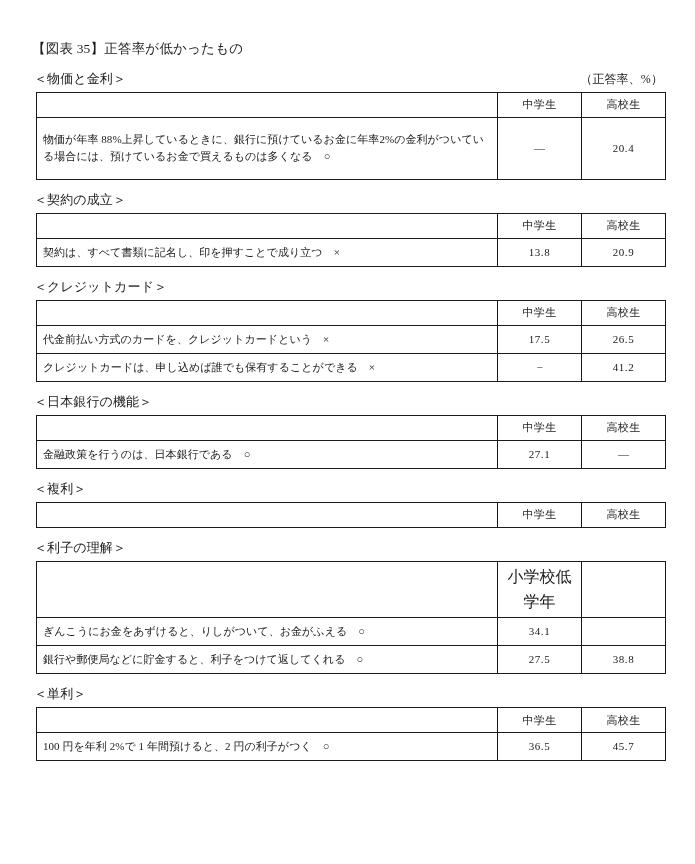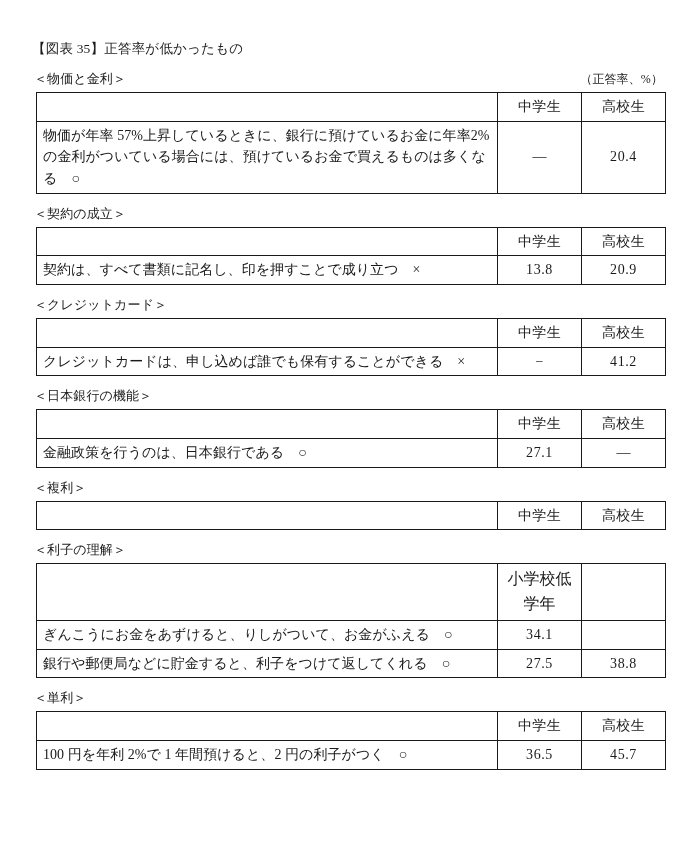--- a/index.html
+++ b/index.html
@@ -51,21 +51,21 @@
     white-space: nowrap;
   }
   table.data {
     border-collapse: collapse;
     width: 629px;
     margin-left: 6px;
     table-layout: fixed;
   }
   table.data td {
     border: 1px solid #1a1a1a;
-    font-size: 14px;
+    font-size: 11px;
     line-height: 1.55;
     vertical-align: middle;
     padding: 3px 6px;
     box-sizing: border-box;
   }
   td.q {
     width: 461px;
     text-align: left;
     padding-left: 9px;
     letter-spacing: 0.05px;
@@ -148,21 +148,21 @@
       <span class="unit-note">（正答率、%）</span>
     </div>
     <table class="data">
       <tbody>
         <tr>
           <td class="q hdr"></td>
           <td class="v hdr">中学生</td>
           <td class="v hdr">高校生</td>
         </tr>
         <tr class="row-tall">
-          <td class="q">物価が年率 57%上昇しているときに、銀行に預けているお金に年率2%の金利がついている場合には、預けているお金で買えるものは多くなる　○</td>
+          <td class="q">物価が年率 88%上昇しているときに、銀行に預けているお金に年率2%の金利がついている場合には、預けているお金で買えるものは多くなる　○</td>
           <td class="v dash">—</td>
           <td class="v">20.4</td>
         </tr>
       </tbody>
     </table>
   </div>
 
   <div class="section">
     <div class="section-head">
       <span class="section-label">＜契約の成立＞</span>
@@ -188,20 +188,25 @@
       <span class="section-label">＜クレジットカード＞</span>
     </div>
     <table class="data">
       <tbody>
         <tr>
           <td class="q hdr"></td>
           <td class="v hdr">中学生</td>
           <td class="v hdr">高校生</td>
         </tr>
         <tr class="row-one">
+          <td class="q">代金前払い方式のカードを、クレジットカードという　×</td>
+          <td class="v">17.5</td>
+          <td class="v">26.5</td>
+        </tr>
+        <tr class="row-one">
           <td class="q">クレジットカードは、申し込めば誰でも保有することができる　×</td>
           <td class="v dash">−</td>
           <td class="v">41.2</td>
         </tr>
       </tbody>
     </table>
   </div>
 
   <div class="section">
     <div class="section-head">

